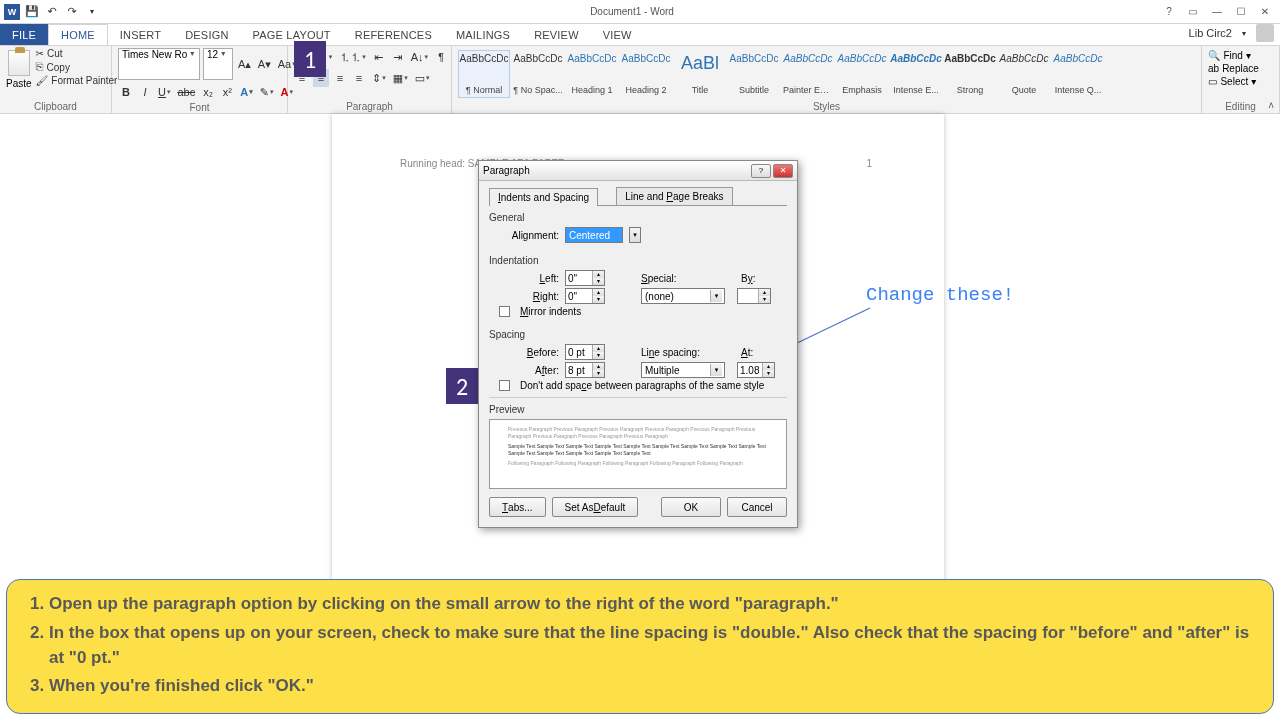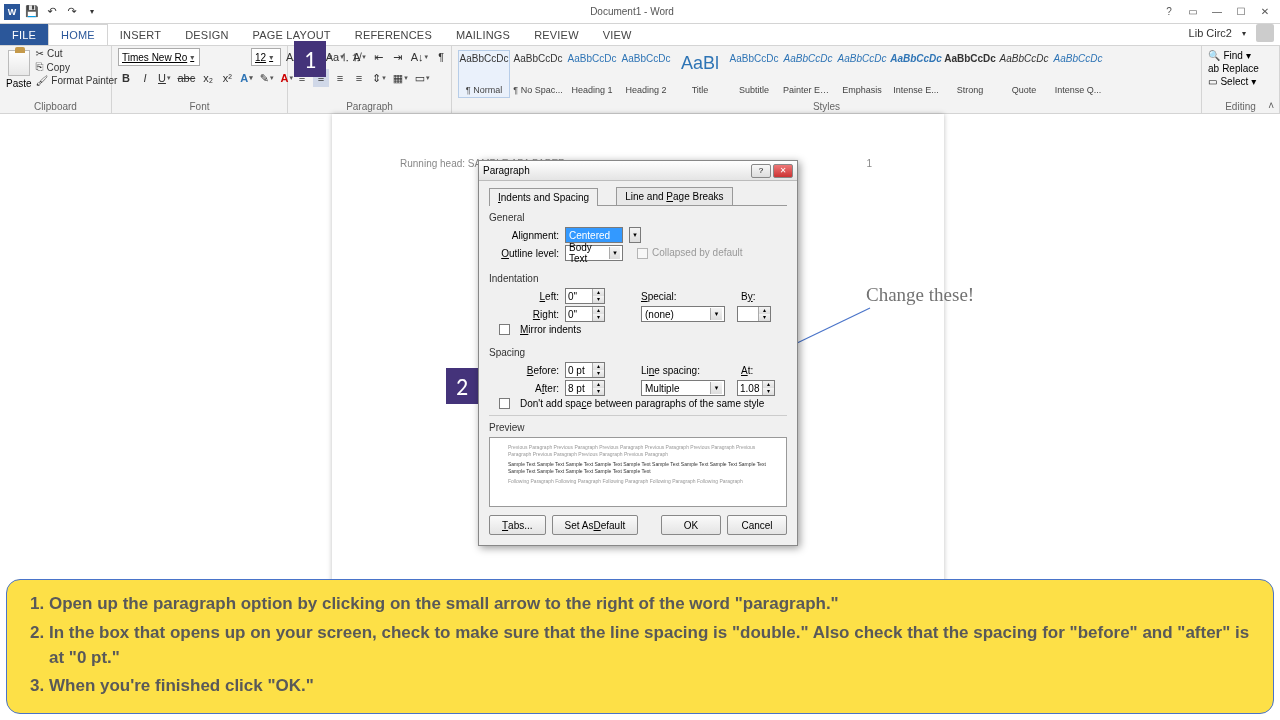--- a/index.html
+++ b/index.html
@@ -28,21 +28,21 @@
 .rgroup-label { text-align: center; font-size: 10px; color: #666; padding: 1px 0; position: relative; }
 
 .paste-big { width: 32px; display: flex; flex-direction: column; align-items: center; font-size: 10px; gap: 2px; padding-top: 2px;}
 .clip-icon { width: 22px; height: 26px; background: linear-gradient(#fff,#e8e8e8); border: 1px solid #bbb; position: relative; }
 .clip-icon::before { content:""; position:absolute; top:-4px; left:6px; width:10px; height:6px; background:#c59a4b; border-radius:2px 2px 0 0; }
 .clip-lines { display: flex; flex-direction: column; gap: 2px; font-size: 10px; color: #333; }
 .clip-lines span { display: flex; align-items: center; gap: 3px; white-space: nowrap; }
 
 .font-box { display: flex; flex-direction: column; gap: 3px; }
 .font-row { display: flex; align-items: center; gap: 3px; }
-.combo { height: 18px; border: 1px solid #ababab; background: #fff; display: flex; align-items: center; padding: 0 3px; font-size: 10px; text-decoration: underline; }
+.combo { height: 32px; border: 1px solid #ababab; background: #fff; display: flex; padding: 0 3px; font-size: 10px; }
 .combo-arr { margin-left: 3px; font-size: 8px; color: #555; }
 .sm-btn { min-width: 16px; height: 18px; display: flex; align-items: center; justify-content: center; font-size: 11px; color: #333; padding: 0 2px; }
 .sm-btn.arr::after { content:"▾"; font-size:7px; margin-left:1px; color:#555;}
 
 .para-box { display: flex; flex-direction: column; gap: 3px; }
 
 .styles-scroll { display: flex; gap: 2px; padding-top: 2px; overflow: hidden; }
 .style-tile { width: 52px; height: 48px; border: 1px solid transparent; display: flex; flex-direction: column; align-items: center; justify-content: space-between; padding: 2px 0; }
 .style-prev { font-size: 10px; color: #333; }
 .style-prev.title { font-size: 18px; color: #2e74b5; }
@@ -63,21 +63,21 @@
 
 .doc-area { position: absolute; top: 114px; left: 0; right: 0; bottom: 0; background: #fff; }
 .page { position: absolute; left: 332px; top: 0; width: 612px; height: 480px; background: #fff; box-shadow: 0 0 5px rgba(0,0,0,0.25); }
 .running-head { position: absolute; top: 44px; left: 68px; font-size: 10px; color: #888; }
 .pg-num { position: absolute; top: 44px; right: 72px; font-size: 10px; color: #888; }
 
 
 .callout-num { position: absolute; width: 32px; height: 36px; background: #44337a; color: #fff; display: flex; align-items: center; justify-content: center; font-size: 24px; font-family: Calibri, sans-serif; }
 .callout1 { top: 41px; left: 294px; }
 .callout2 { top: 368px; left: 446px; }
-.annotation { position: absolute; font-size: 19px; color: #737373; font-family: Liberation Serif, serif; }
+.annotation { position: absolute; font-size: 19px; color: #3b82f6; font-family: Liberation Mono, monospace; }
 .ann1 { top: 284px; left: 866px; }
 svg.arrow { position: absolute; top: 300px; left: 700px; pointer-events: none; }
 
 
 .dialog { position: absolute; top: 160px; left: 478px; width: 320px; background: #f0f0f0; border: 1px solid #888; box-shadow: 2px 2px 8px rgba(0,0,0,0.4); font-size: 10px; }
 .dlg-title { height: 20px; background: linear-gradient(#fff,#e4e4e4); display: flex; align-items: center; justify-content: space-between; padding: 0 4px; border-bottom: 1px solid #bbb; }
 .dlg-title-r { display: flex; gap: 2px; }
 .dlg-tb { width: 20px; height: 14px; border: 1px solid #888; background: linear-gradient(#f8f8f8,#ddd); display: flex; align-items: center; justify-content: center; font-size: 8px; border-radius: 2px;}
 .dlg-tb.close { background: linear-gradient(#e77,#c33); color: #fff; }
 .dlg-body { padding: 6px 10px 10px 10px; }
@@ -165,21 +165,21 @@
   </div>
 
   <div class="rgroup" style="width:176px;">
     <div class="rgroup-body">
       <div class="font-box">
         <div class="font-row">
           <div class="combo" style="width:82px;">
               <span>Times New Ro</span>
               <span class="combo-arr">▾</span>
             </div>
-          <div class="combo" style="width:30px;margin-left:48px;">
+          <div class="combo" style="width:30px;">
               <span>12</span>
               <span class="combo-arr">▾</span>
             </div>
           <span class="sm-btn">A▴</span>
           <span class="sm-btn">A▾</span>
           <span class="sm-btn arr">Aa</span>
           <span class="sm-btn">A̸</span>
         </div>
         <div class="font-row">
           <span class="sm-btn">
@@ -336,28 +336,20 @@
     </div>
 
     <div class="section-h">General</div>
     <div class="frow">
       <span class="flabel"><span>Ali<u>g</u>nment:</span></span>
       <div class="dd sel" style="width:58px;">
           <span>Centered</span>
         </div>
         <div class="dd-arr" style="border:1px solid #7a7a7a;height:16px;">▾</div>
     </div>
-    <div class="frow">
-      <span class="flabel"><u>O</u>utline level:</span>
-      <div class="dd" style="width:58px;">
-          <span>Body Text</span>
-          <span class="dd-arr">▾</span>
-        </div>
-      <span style="margin-left:8px;"><span class="chk" style="opacity:0.5;"></span><span style="color:#999;">Collapsed by default</span></span>
-    </div>
 
     <div class="section-h" style="margin-top:12px;">Indentation</div>
     <div class="frow">
       <span class="flabel"><u>L</u>eft:</span>
       <div class="spin">
           <input value="0&quot;" style="">
           <div class="spin-b">
             <span>▴</span>
             <span>▾</span>
           </div>

